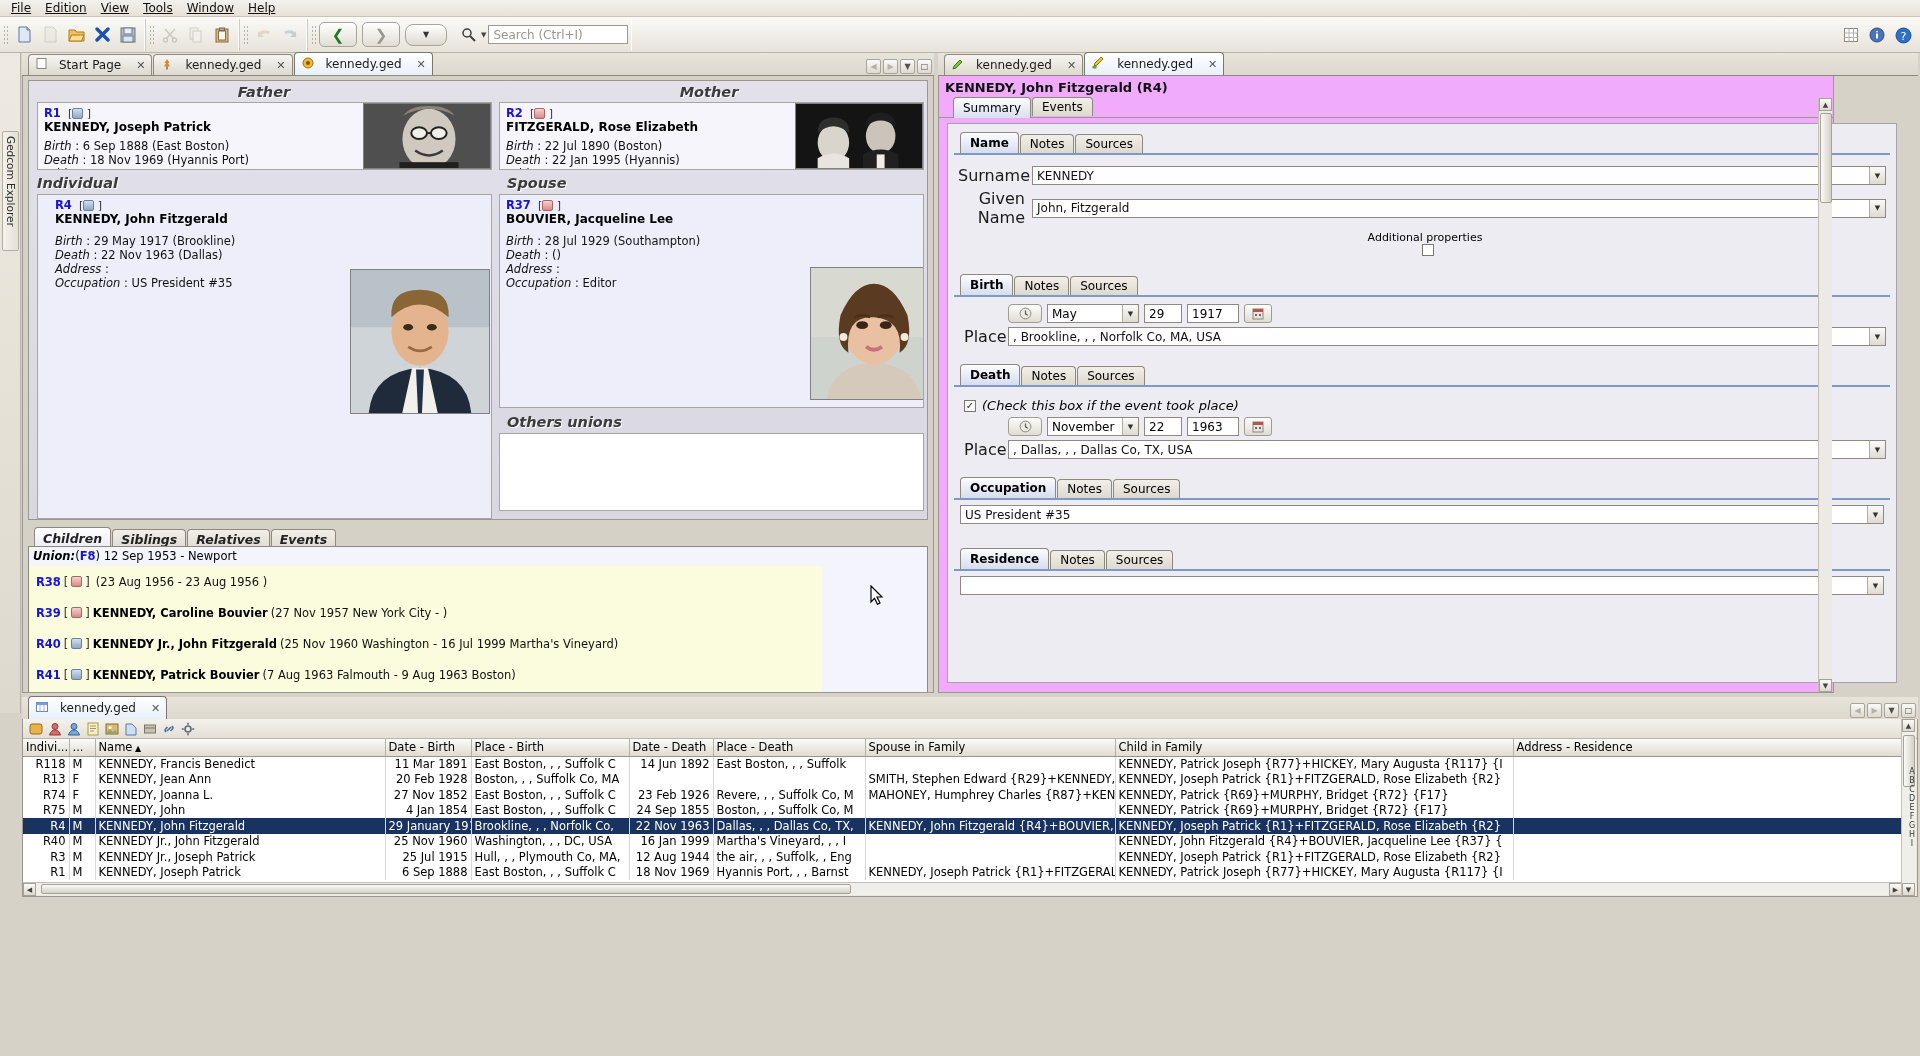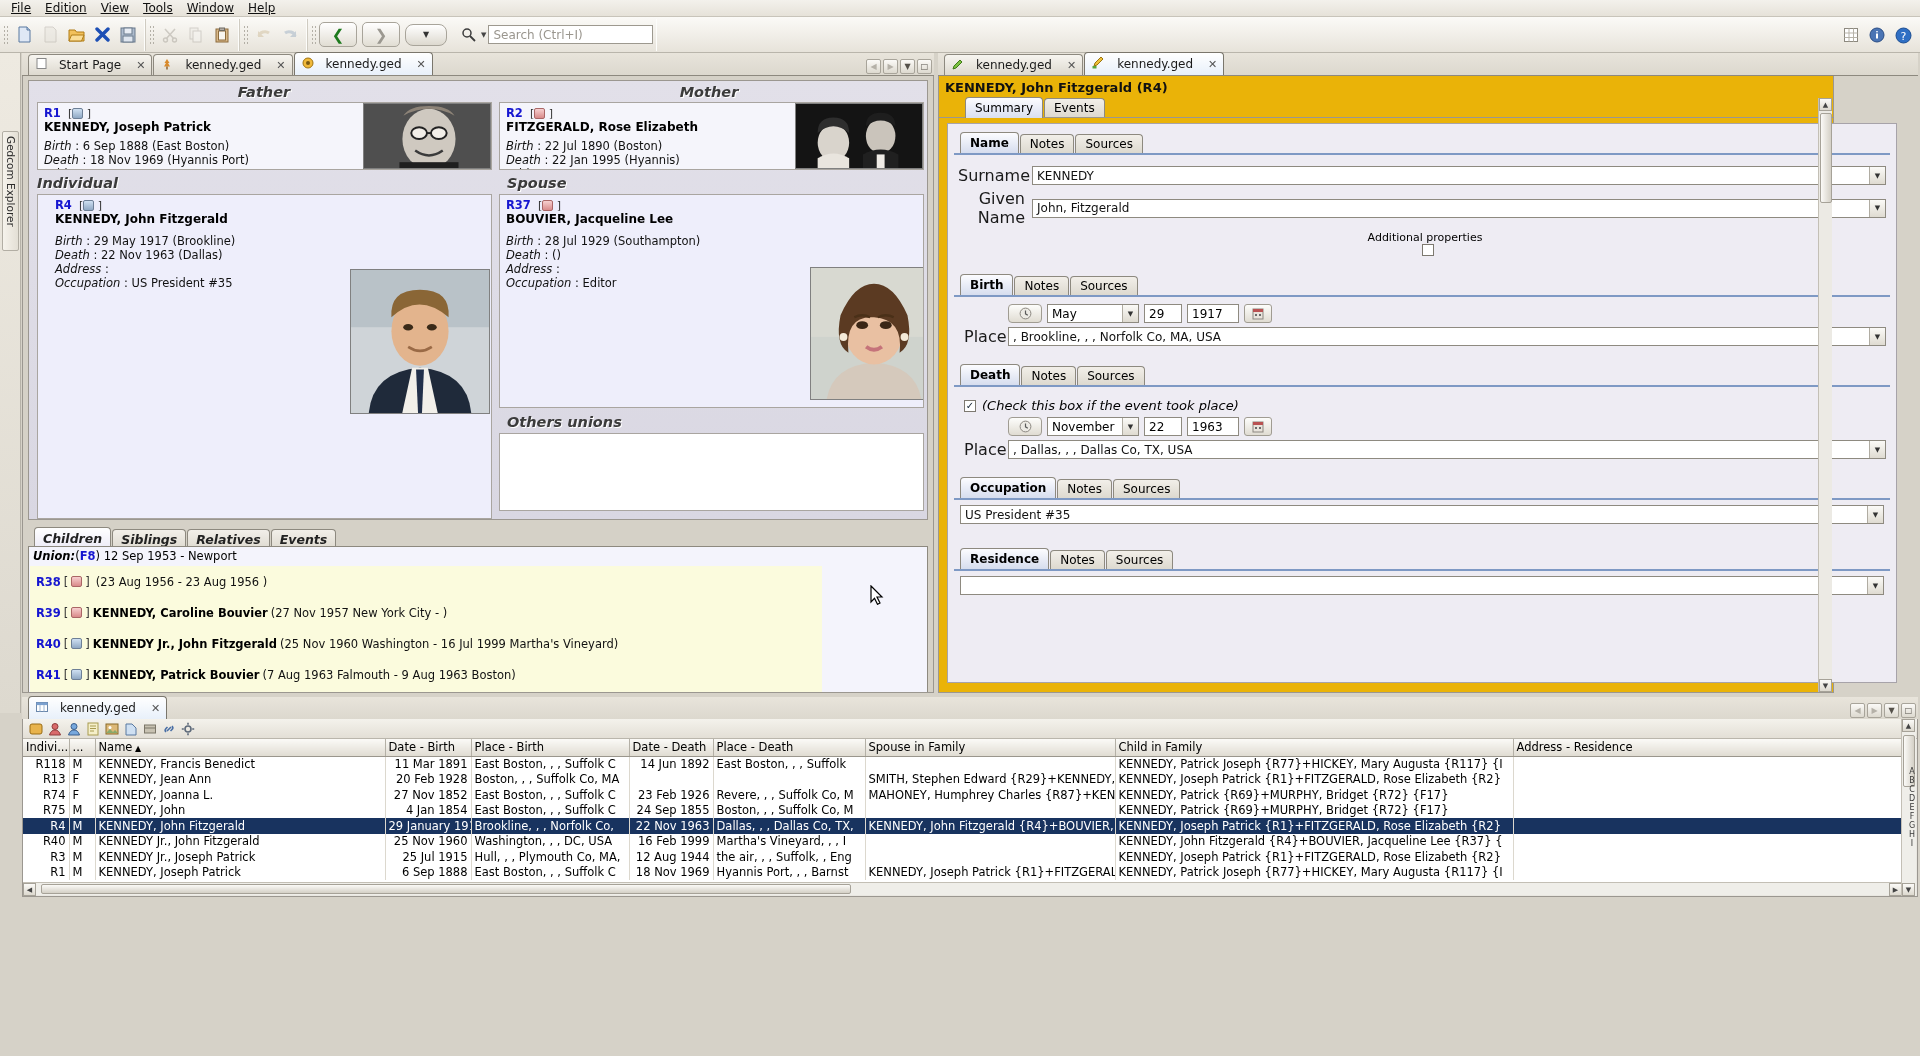--- a/index.html
+++ b/index.html
@@ -77,21 +77,21 @@
     border: 1px solid #a8a49a;
     border-radius: 8px;
     background: linear-gradient(#ffffff, #ddd9cf);
     display: flex; align-items: center; justify-content: center;
     margin-right: 8px;
     font-size: 8px; color: #333;
     cursor: default;
   }
   #searchwrap { display: flex; align-items: center; }
   #searchbox {
-    width: 165px; height: 19px;
+    width: 140px; height: 19px;
     border: 1px solid #9d998f;
     background: #fff;
     padding: 0 4px;
     font-size: 12px; color: #9a968e;
     display: flex; align-items: center;
     font-family: "DejaVu Sans", "Liberation Sans", sans-serif;
   }
   .tb-right {
     position: absolute; right: 4px; top: 3px;
     display: flex; align-items: center; height: 30px;
@@ -280,31 +280,31 @@
   .child-row .cdates { color: #111; }
 
   
   #right-win {
     position: absolute;
     left: 938px; top: 0; width: 980px; height: 640px;
   }
   #right-content {
     position: absolute; left: 0; top: 23px;
     width: 896px; height: 617px;
-    background: #eab308;
+    background: #f0abfc;
     border: 1px solid #9b9790;
     border-top: none;
   }
   #entity-title {
     font-weight: bold; font-size: 13px; color: #111;
     padding: 4px 0 2px 6px;
   }
   .subtabs {
-    display: flex; align-items: center;
-    padding-left: 26px; height: 21px;
+    display: flex; align-items: flex-start;
+    padding-left: 14px; height: 21px;
     border-bottom: 1px solid #9b9790;
   }
   .subtab {
     height: 19px; padding: 0 9px;
     border: 1px solid #8d897f; border-bottom: none;
     border-radius: 4px 4px 0 0;
     background: linear-gradient(#f2efe9,#ddd9cf);
     font-size: 12px; display: flex; align-items: center;
     margin-right: 1px; cursor: default;
   }
@@ -1248,21 +1248,21 @@
             <td>KENNEDY, John Fitzgerald {R4}+BOUVIER, Jacqueline Lee</td>
             <td>KENNEDY, Joseph Patrick {R1}+FITZGERALD, Rose Elizabeth {R2}</td>
             <td></td>
           </tr>
           <tr>
             <td class="num">R40</td>
             <td>M</td>
             <td>KENNEDY Jr., John Fitzgerald</td>
             <td class="num">25 Nov 1960</td>
             <td>Washington, , , DC, USA</td>
-            <td class="num">16 Feb 1999</td>
+            <td class="num">16 Jan 1999</td>
             <td>Martha's Vineyard, , , I</td>
             <td></td>
             <td>KENNEDY, John Fitzgerald {R4}+BOUVIER, Jacqueline Lee {R37} {</td>
             <td></td>
           </tr>
           <tr>
             <td class="num">R3</td>
             <td>M</td>
             <td>KENNEDY Jr., Joseph Patrick</td>
             <td class="num">25 Jul 1915</td>

